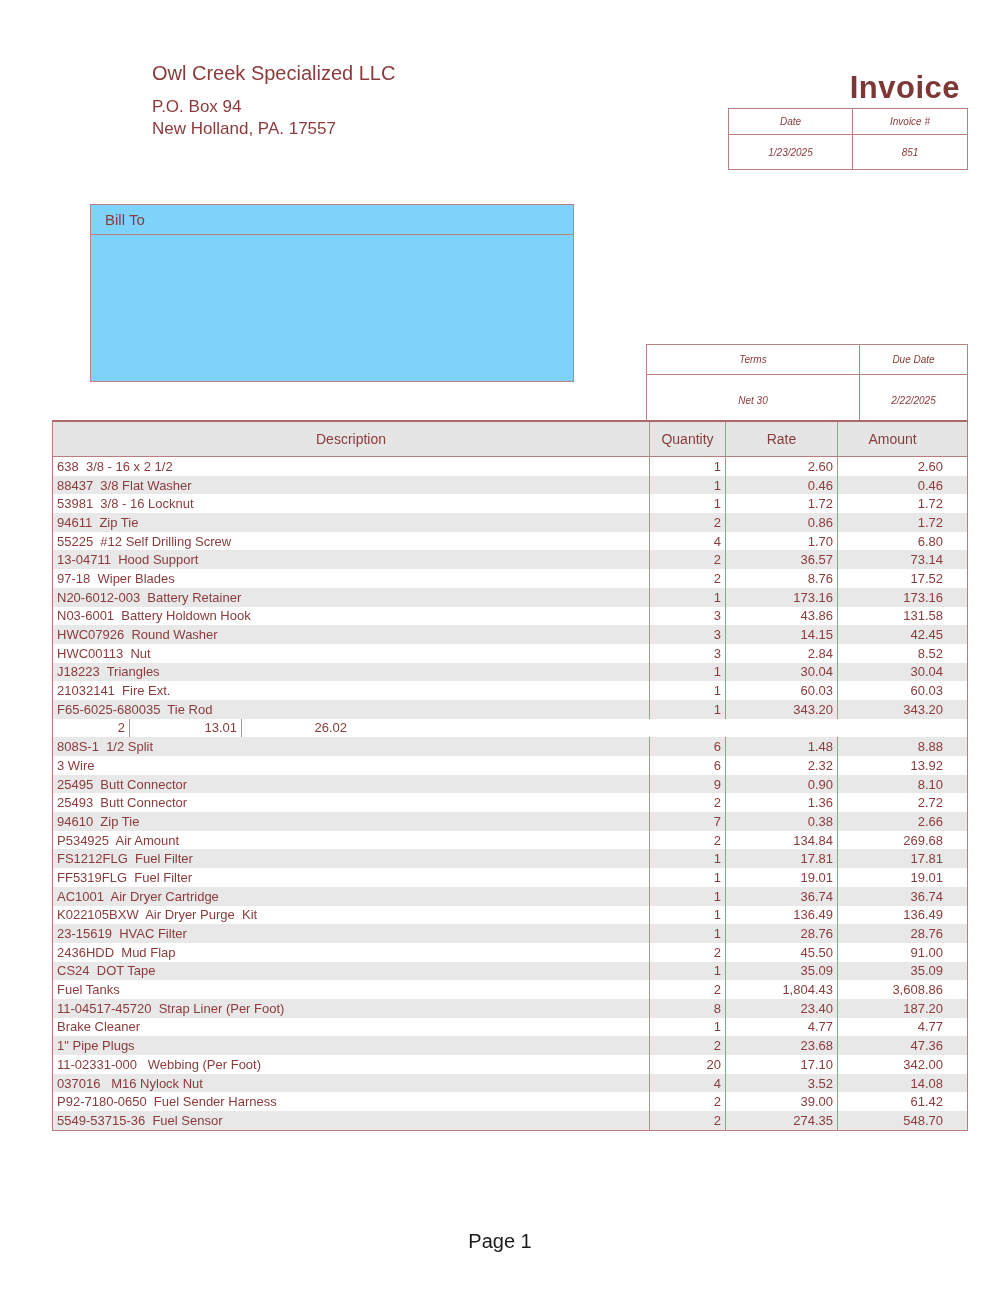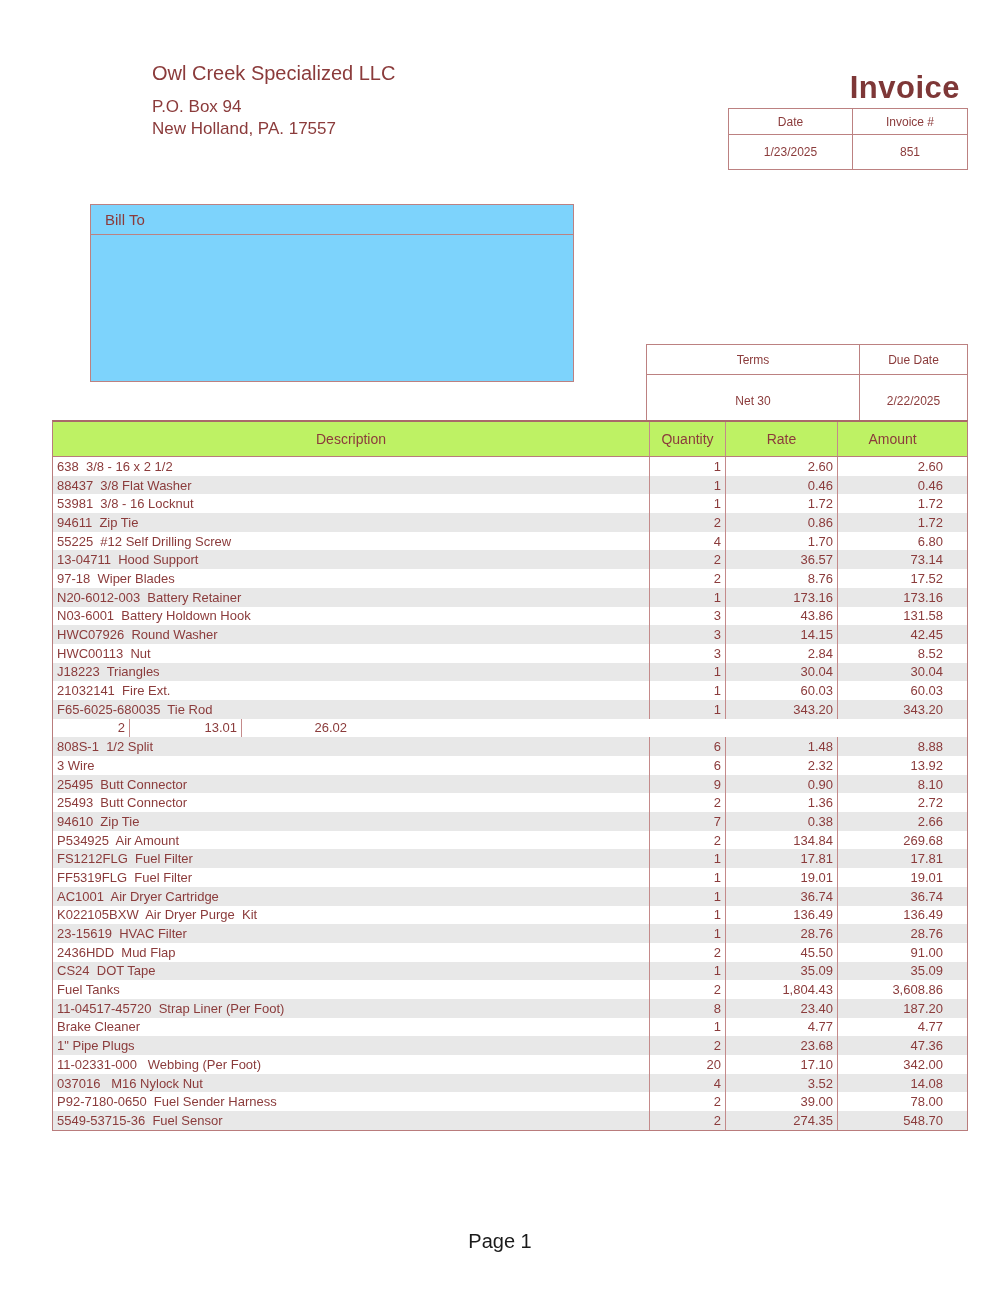--- a/index.html
+++ b/index.html
@@ -26,22 +26,22 @@
     font-size: 31px; font-weight: bold; color: #7E3737;
     letter-spacing: 0.5px;
     margin-top: 24px;
   }
   .address { position: absolute; left: 152px; top: 96px; font-size: 17px; line-height: 22px; }
 
   
   .meta-table { position: absolute; border: 1px solid #BC8181; background: #fff; }
   .meta-row { display: flex; }
   .meta-cell {
-    font-size: 12px; text-align: center; color: #8B3B3B;
-    display: flex; align-items: center; justify-content: center;
+    font-size: 10px; text-align: center; color: #8B3B3B;
+    display: flex; align-items: center; justify-content: center; font-style: italic;
   }
   .meta-cell + .meta-cell { border-left: 1px solid #BC8181; }
   .meta-head { border-bottom: 1px solid #BC8181; }
 
   .date-table { left: 728px; top: 108px; width: 240px; }
   .date-table .meta-head { height: 26px; }
   .date-table .meta-val { height: 34px; }
   .date-table .c0 { width: 123px; }
   .date-table .c1 { width: 115px; }
 
@@ -61,21 +61,21 @@
     font-size: 15px; padding: 6px 0 0 14px; color: #8B3B3B;
   }
   .billto-content { height: 147px; font-size: 14px; padding: 6px 14px; white-space: pre-wrap; }
 
   
   .items-table {
     position: absolute; left: 52px; top: 420px; width: 916px;
     border: 1px solid #B97C7C; border-top: 2px solid #A96A6A;
     background: #fff; font-size: 13px;
   }
-  .items-header { display: flex; height: 35px; background: #bef264; border-bottom: 1px solid #B97C7C; }
+  .items-header { display: flex; height: 35px; background: #e5e5e5; border-bottom: 1px solid #B97C7C; }
   .hcell {
     font-size: 14px; display: flex; align-items: center; justify-content: center;
     color: #8B3B3B;
   }
   .hcell + .hcell, .icell + .icell { border-left: 1px solid #C48A8A; }
   .items-body .irow { display: flex; height: 18.69px; }
   .items-body .irow:nth-child(even) { background: #E8E8E8; }
   .icell {
     color: #8B3B3B; overflow: hidden;
     display: flex; align-items: center;
@@ -340,21 +340,21 @@
         <div class="irow">
           <div class="icell c0">037016   M16 Nylock Nut</div>
           <div class="icell c1">4</div>
           <div class="icell c2">3.52</div>
           <div class="icell c3">14.08</div>
         </div>
         <div class="irow">
           <div class="icell c0">P92-7180-0650  Fuel Sender Harness</div>
           <div class="icell c1">2</div>
           <div class="icell c2">39.00</div>
-          <div class="icell c3">78.00</div>
+          <div class="icell c3">61.42</div>
         </div>
         <div class="irow">
           <div class="icell c0">5549-53715-36  Fuel Sensor</div>
           <div class="icell c1">2</div>
           <div class="icell c2">274.35</div>
           <div class="icell c3">548.70</div>
         </div>
       </div>
   </div>
 

